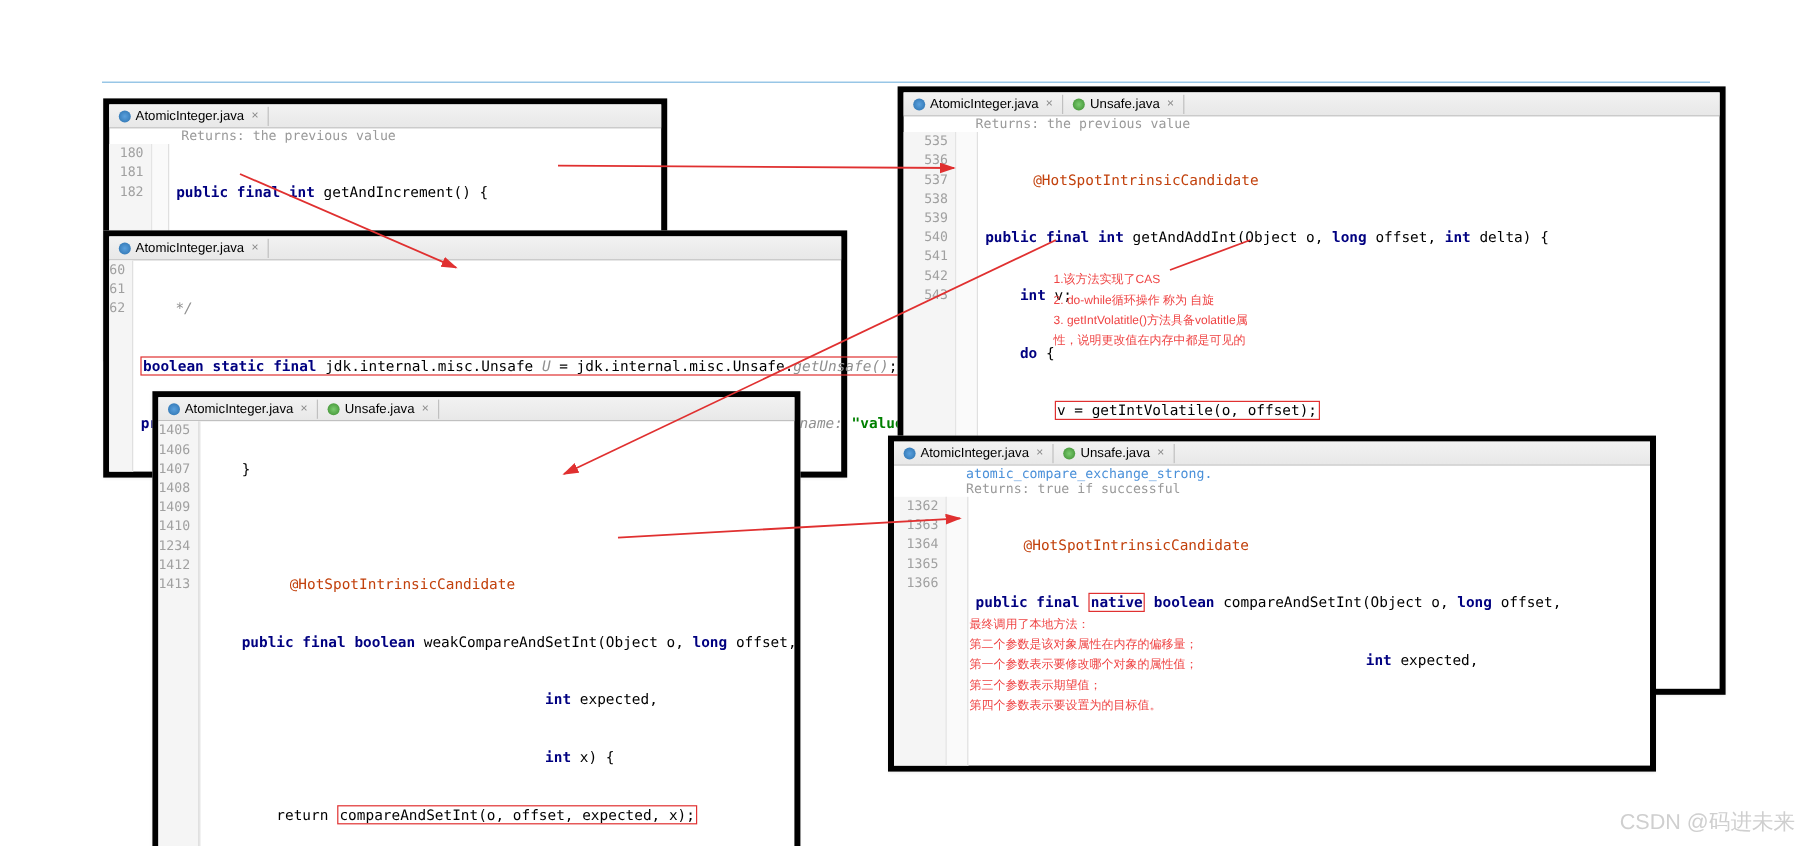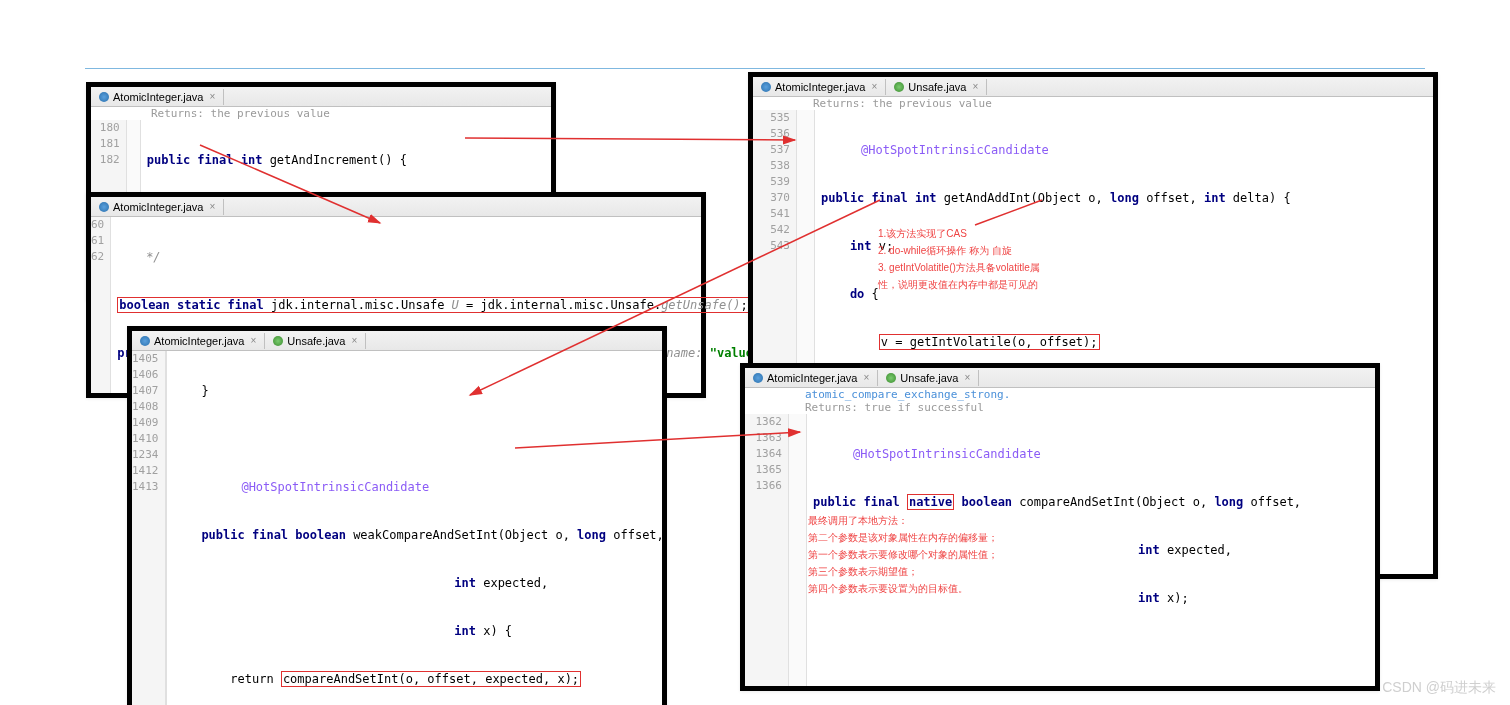--- a/index.html
+++ b/index.html
@@ -65,38 +65,38 @@
   line-height: 16px;
   padding: 0 6px;
   white-space: pre;
 }
 .gutter .ln { height:16px; line-height:16px; }
 .code-lines .cl { height:16px; line-height:16px; }
 .kw { color: #000080; font-weight: bold; }
 .num { color: #0000ff; }
 .str { color: #008000; font-weight: bold; }
 .hint { color: #909090; font-style: italic; }
-.ann { color: #8b5cf6; padding-left: 40px; }
+.ann { color: #c2410c; padding-left: 40px; }
 .redbox { border: 1.5px solid #e03030; padding: 0 1px; }
 .mini-hdr {
   color:#9a9a9a; font-size:11px; font-family: Consolas,monospace;
   padding-left: 60px;
 }
 .annotation-block {
   position: absolute;
   color: #ef4444;
   font-size: 10px;
   line-height: 1.7;
 }
 .watermark {
   position: absolute;
   right: 14px;
   bottom: 8px;
   color: #cfcfcf;
-  font-size: 14px;
+  font-size: 18px;
 }
 svg.arrows {
   position: absolute;
   top: 0; left: 0;
   width: 1510px; height: 705px;
   pointer-events: none;
 }
 .divider-top {
   position:absolute; top:68px; left:85px; width:1340px; height:1px; background:#7fb8e0;
 }
@@ -170,21 +170,21 @@
     </div>
   </div>
   <div class="mini-hdr">Returns: the previous value</div>
   <div class="code-body">
     <div class="gutter">
       <div class="ln">535</div>
         <div class="ln">536</div>
         <div class="ln">537</div>
         <div class="ln">538</div>
         <div class="ln">539</div>
-        <div class="ln">370</div>
+        <div class="ln">540</div>
         <div class="ln">541</div>
         <div class="ln">542</div>
         <div class="ln">543</div>
     </div>
     <div class="gutter-extra">
       <div class="ln"></div>
         <div class="ln"></div>
         <div class="ln"></div>
         <div class="ln"></div>
         <div class="ln"></div>
@@ -284,21 +284,20 @@
       <div class="ln"></div>
         <div class="ln"></div>
         <div class="ln"></div>
         <div class="ln"></div>
         <div class="ln"></div>
     </div>
     <div class="code-lines">
       <div class="cl"><span class="ann">@HotSpotIntrinsicCandidate</span></div>
       <div class="cl"><span class="kw">public final </span><span class="redbox kw">native</span><span class="kw"> boolean </span><span>compareAndSetInt</span><span>(Object o, </span><span class="kw">long</span><span> offset,</span></div>
       <div class="cl">                                             <span class="kw">int</span> expected,</div>
-      <div class="cl">                                             <span class="kw">int</span> x);</div>
       <div class="cl"><span></span></div>
     </div>
   </div>
 </div>
 
 <div class="annotation-block" style="left:878px; top:225px; width:380px;">
   <div>1.该方法实现了CAS</div>
   <div>2. do-while循环操作 称为 自旋</div>
   <div>3. getIntVolatitle()方法具备volatitle属</div>
   <div>性，说明更改值在内存中都是可见的</div>

